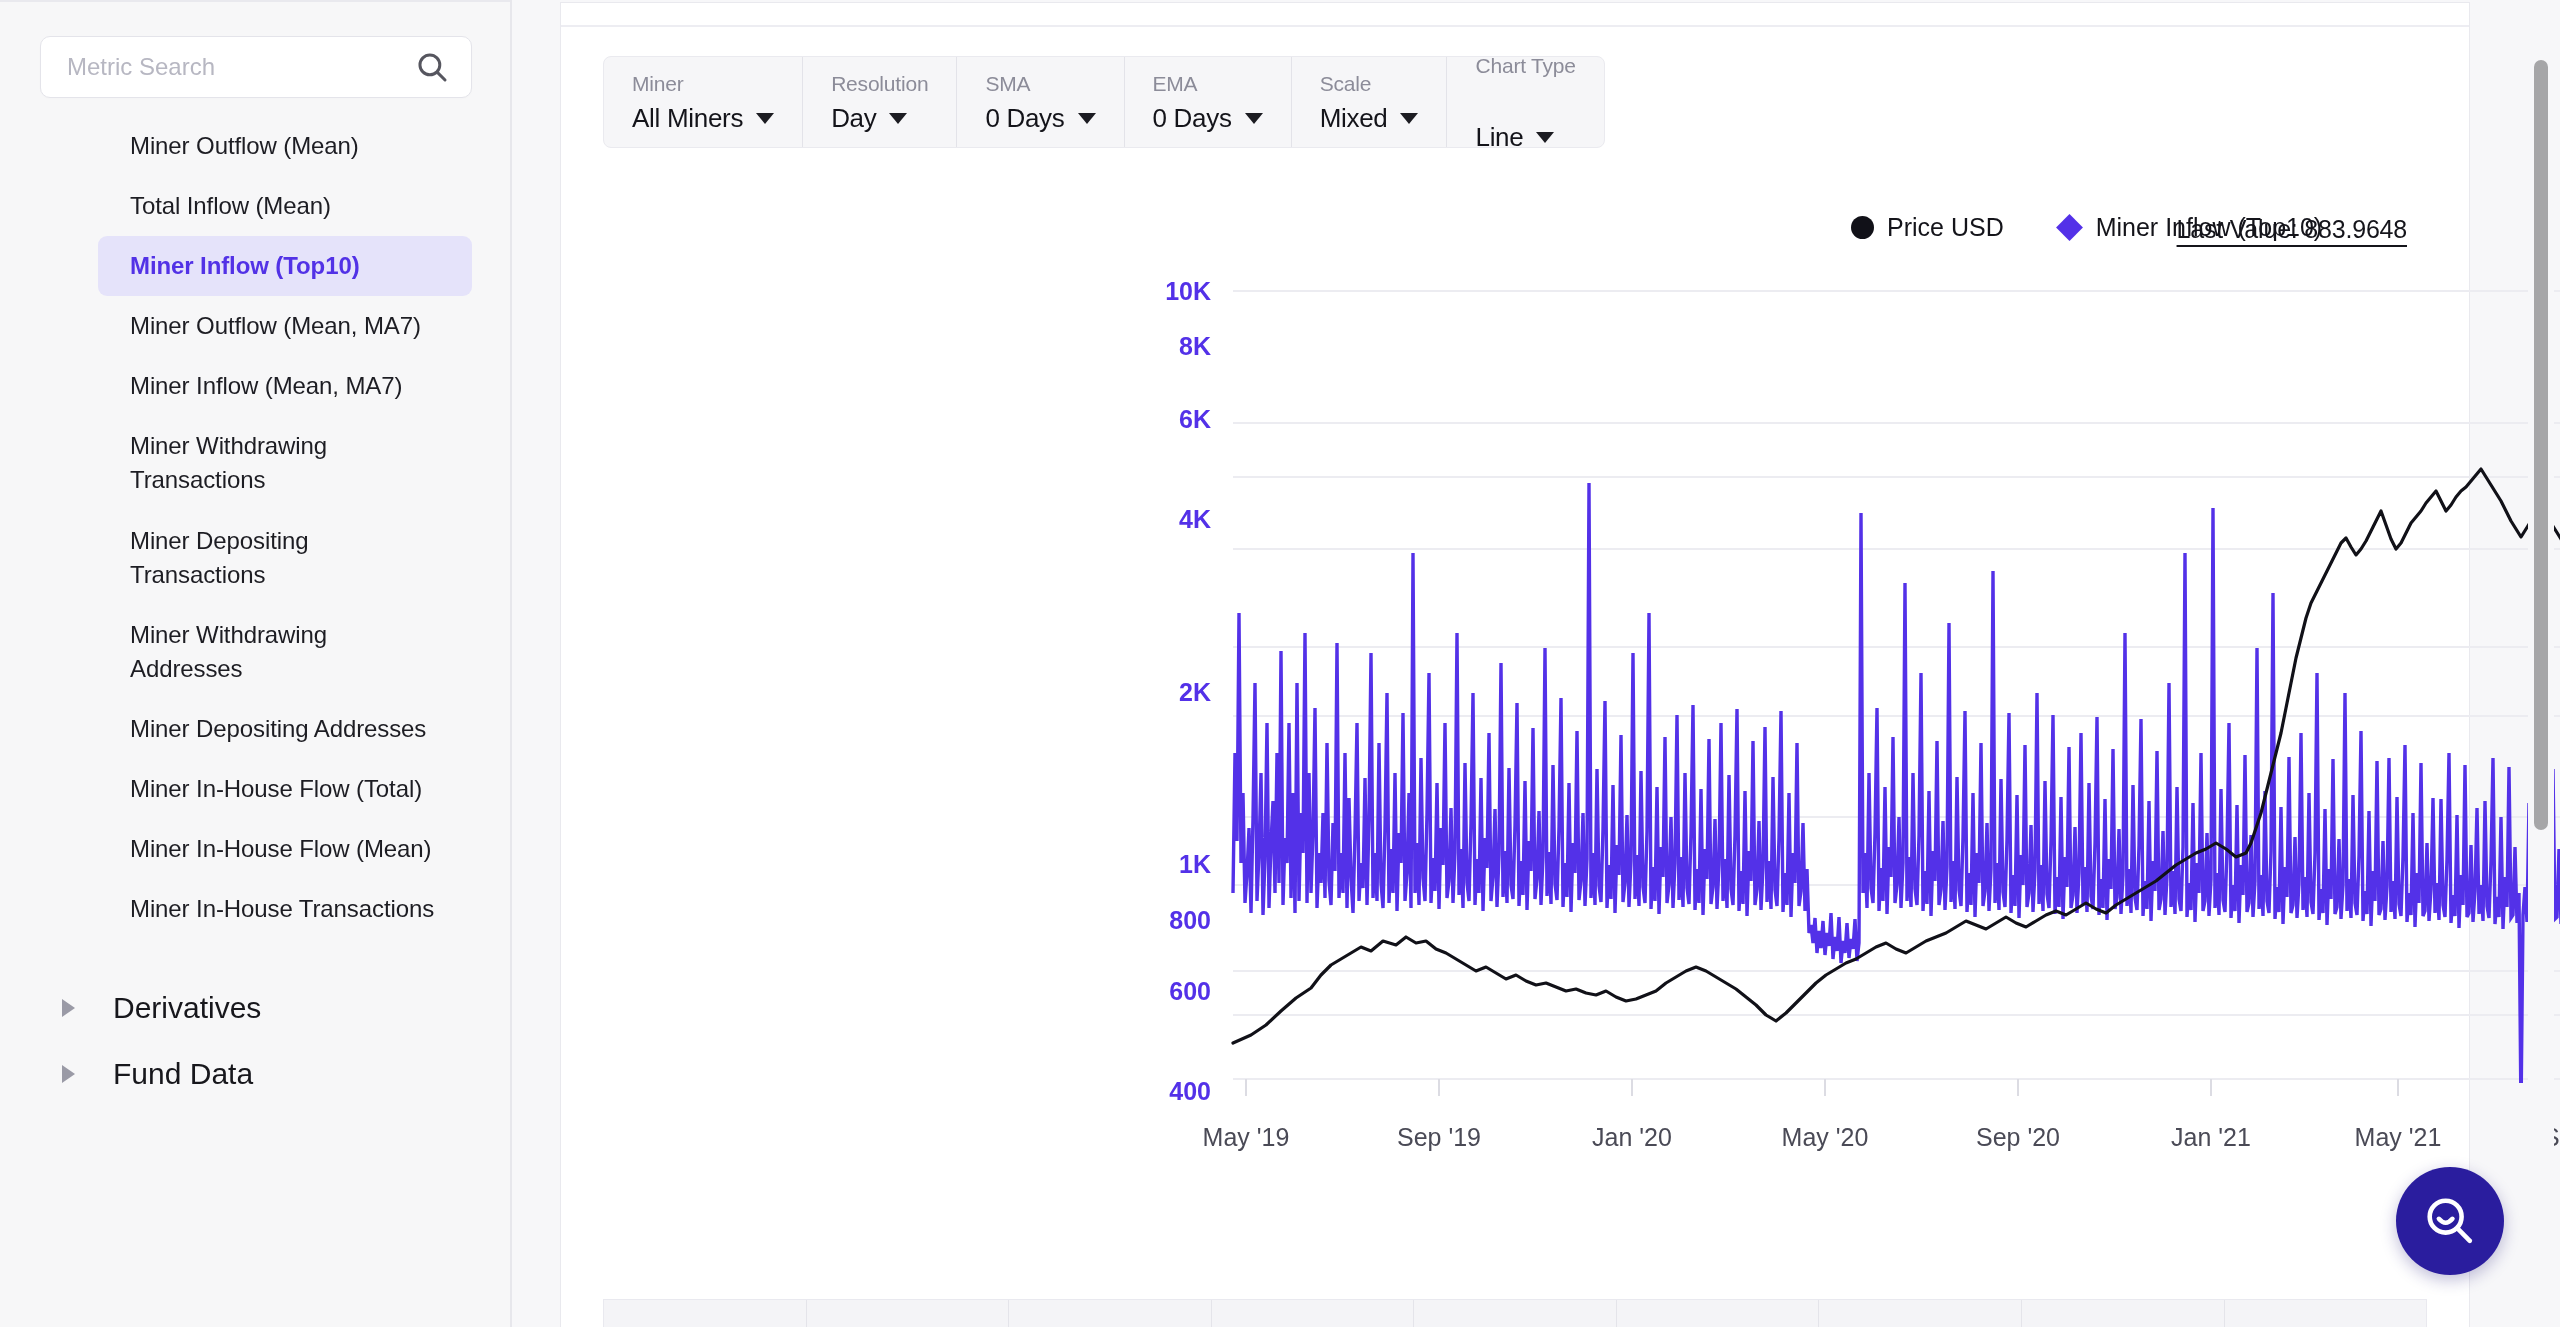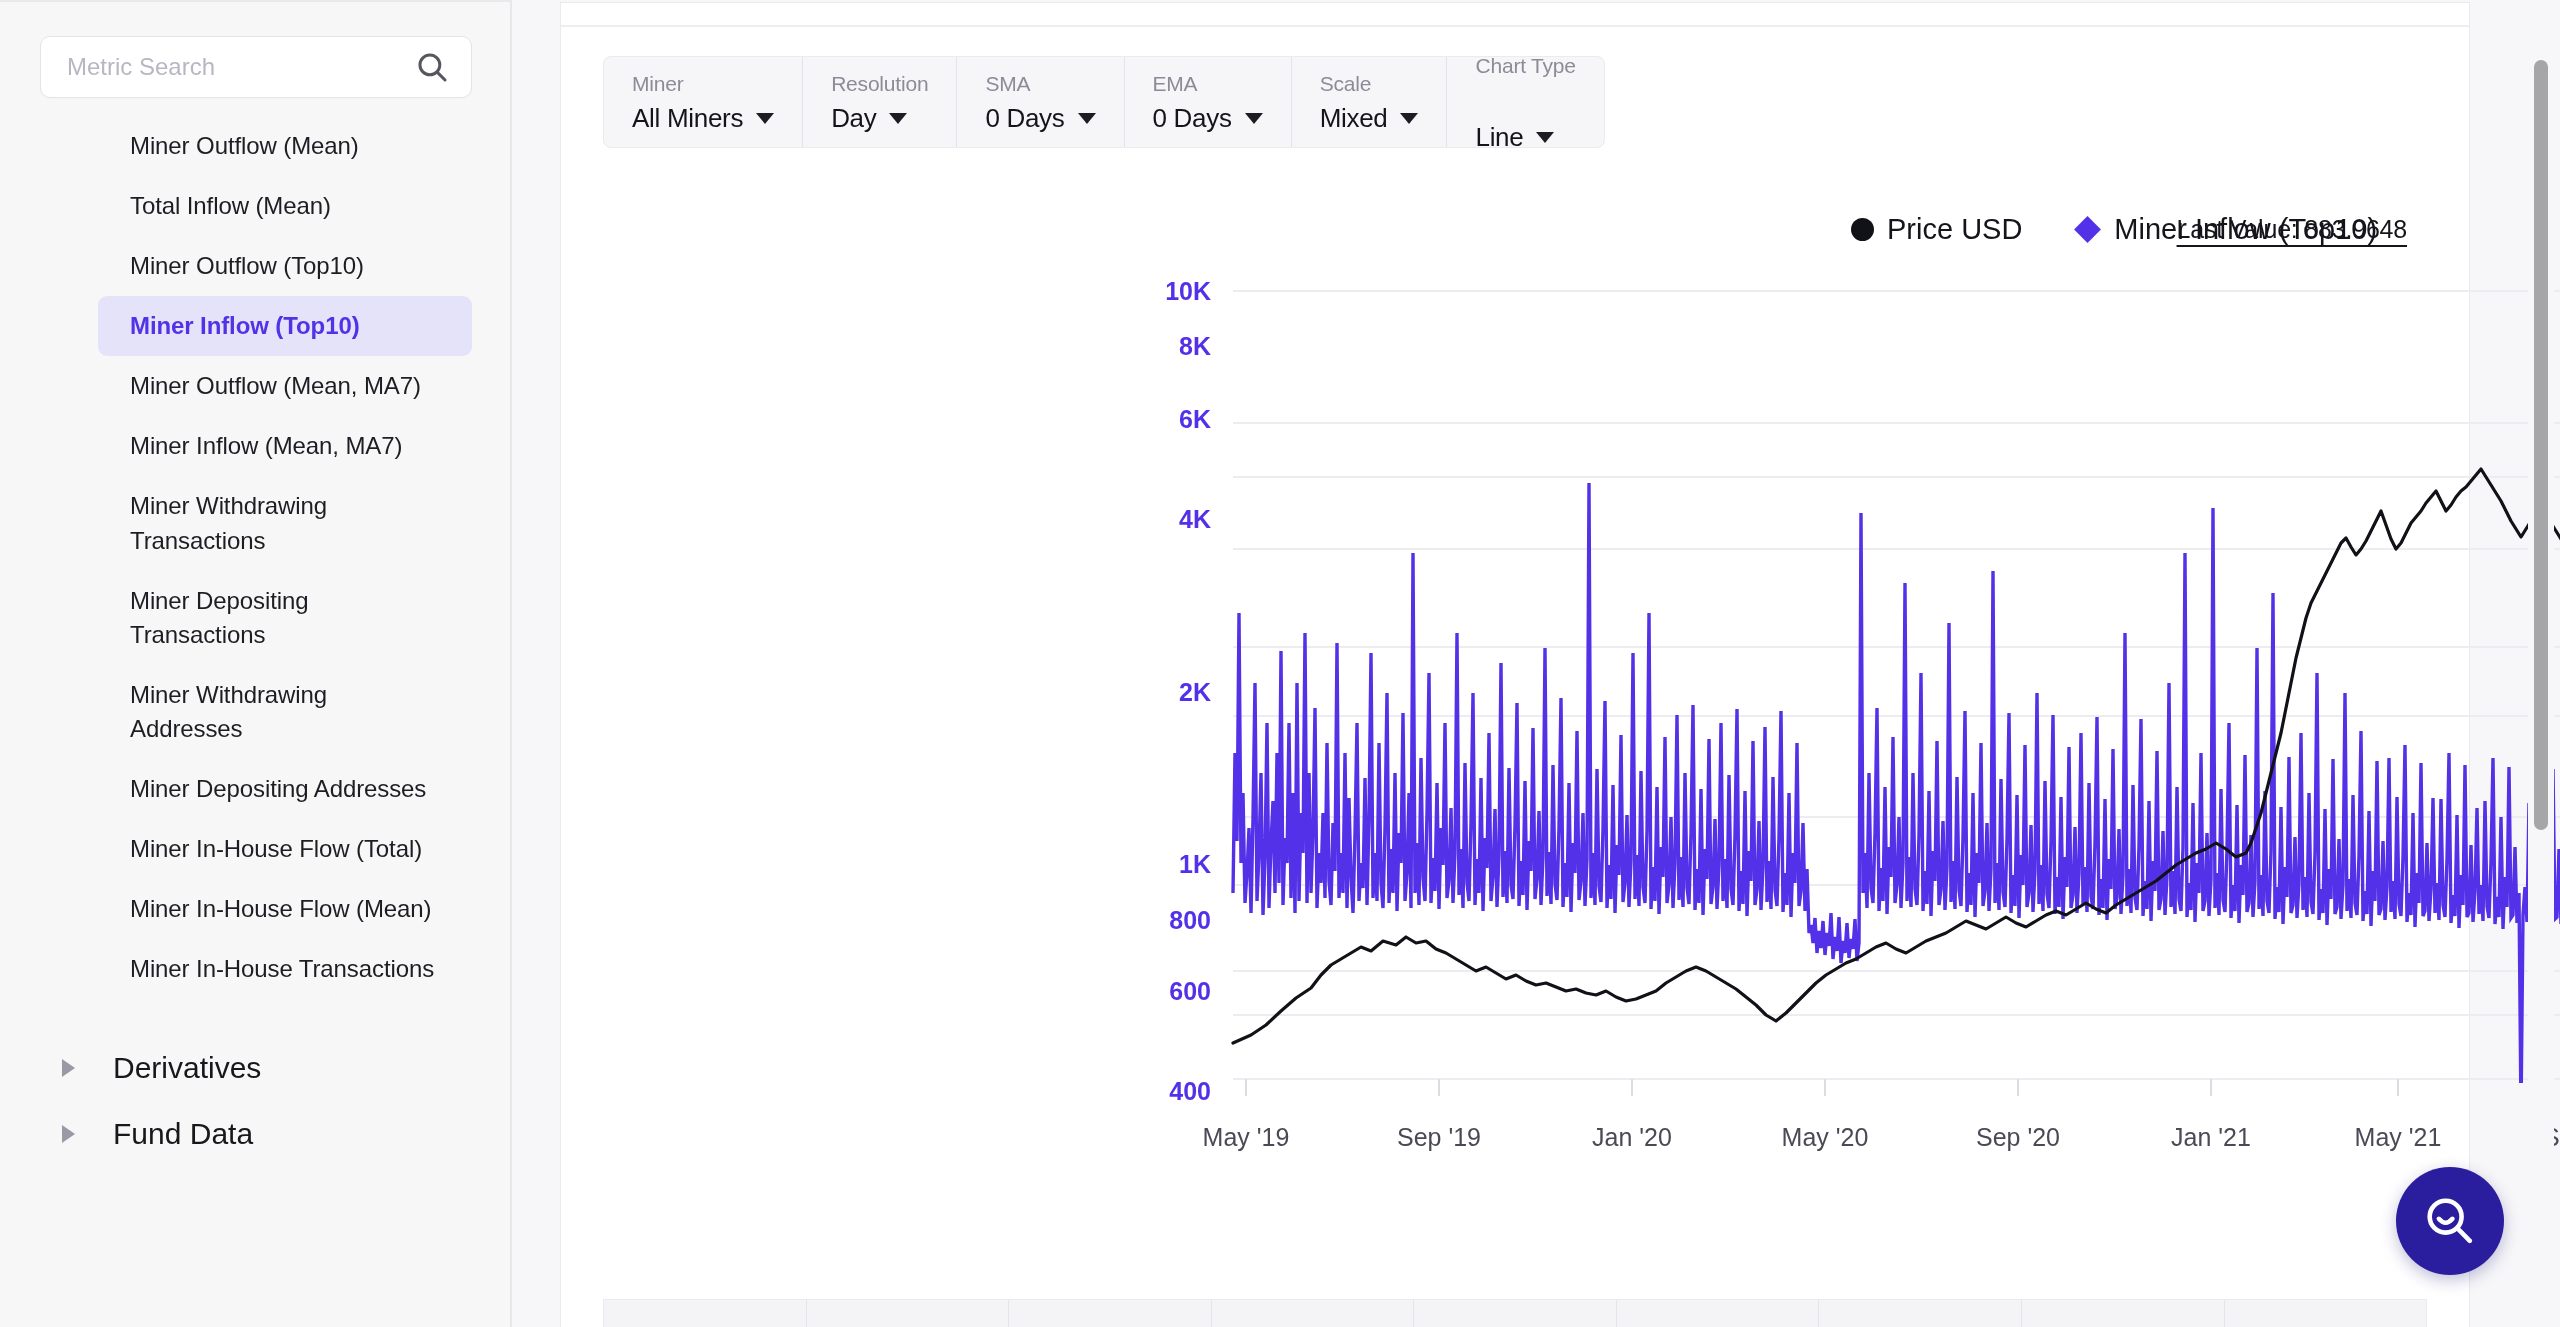--- a/index.html
+++ b/index.html
@@ -113,21 +113,21 @@
   }
 
   
   .legend {
     position: absolute; left: 0; right: 0; top: 210px; height: 40px;
   }
   .legend-inner {
     position: absolute; left: 1290px; top: 0;
     display: flex; align-items: center; gap: 56px;
   }
-  .legend-item { display: flex; align-items: center; font-size: 29px; color: #14141a; cursor: pointer; }
+  .legend-item { display: flex; align-items: center; font-size: 25px; color: #14141a; cursor: pointer; }
   .legend-dot {
     width: 23px; height: 23px; border-radius: 50%;
     background: #111118; margin-right: 13px;
   }
   .legend-diamond {
     width: 19px; height: 19px; background: #5331e8;
     transform: rotate(45deg); margin-right: 17px;
   }
   .last-value {
     position: absolute; right: 62px; top: 2px;
@@ -201,21 +201,20 @@
             <circle cx="10.5" cy="10.5" r="7"></circle>
             <line x1="15.8" y1="15.8" x2="21.2" y2="21.2"></line>
           </svg>
         </span>
       </div>
     </div>
 
     <nav class="metric-list">
       <div class="metric-item">Miner Outflow (Mean)</div>
       <div class="metric-item">Total Inflow (Mean)</div>
-      <div class="metric-item">Miner Outflow (Top10)</div>
       <div class="metric-item selected">Miner Inflow (Top10)</div>
       <div class="metric-item">Miner Outflow (Mean, MA7)</div>
       <div class="metric-item">Miner Inflow (Mean, MA7)</div>
       <div class="metric-item two-line">Miner Withdrawing Transactions</div>
       <div class="metric-item two-line">Miner Depositing Transactions</div>
       <div class="metric-item two-line">Miner Withdrawing Addresses</div>
       <div class="metric-item">Miner Depositing Addresses</div>
       <div class="metric-item">Miner In-House Flow (Total)</div>
       <div class="metric-item">Miner In-House Flow (Mean)</div>
       <div class="metric-item">Miner In-House Transactions</div>

